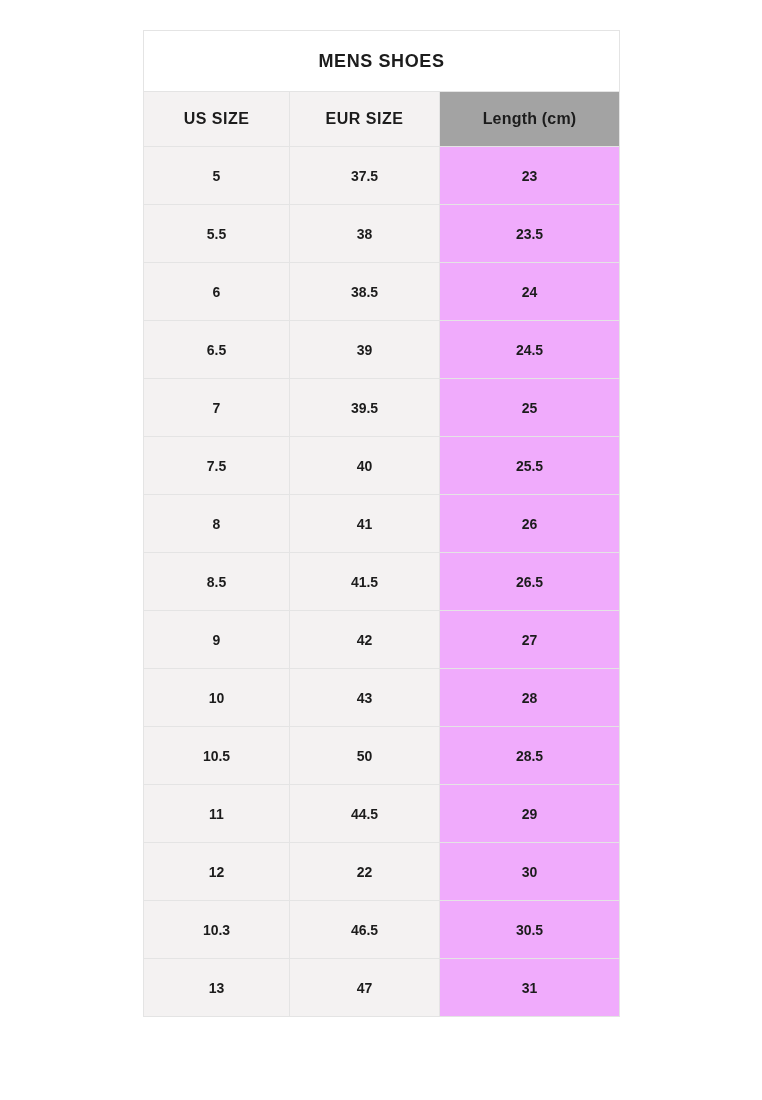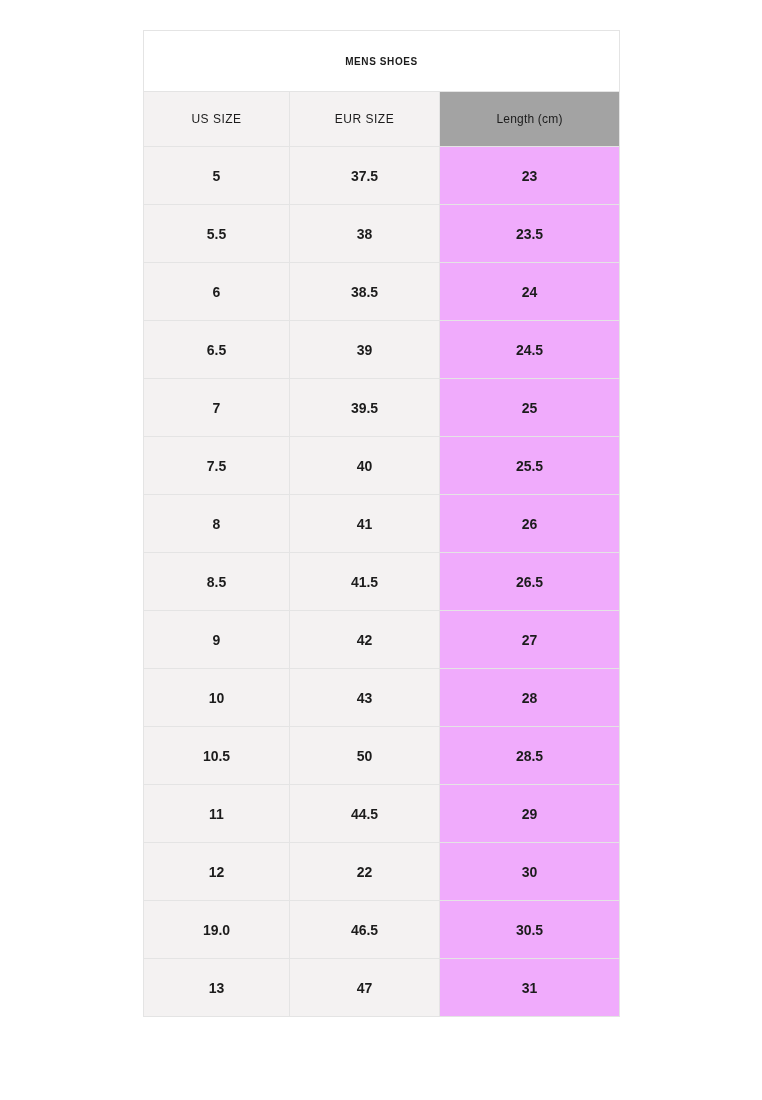--- a/index.html
+++ b/index.html
@@ -30,30 +30,30 @@
   }
   table.size-chart td,
   table.size-chart th {
     border: 1px solid #e4e4e4;
     text-align: center;
     vertical-align: middle;
     color: #1c1c1c;
   }
   .title-cell {
     height: 58px;
-    font-size: 10px;
+    font-size: 18px;
     font-weight: bold;
     letter-spacing: 0.6px;
     background: #ffffff;
     color: #1a1a1a;
   }
   .head-cell {
     height: 52px;
-    font-size: 12px;
-    font-weight: normal;
+    font-size: 16px;
+    font-weight: bold;
     letter-spacing: 0.5px;
     background: #f4f2f2;
     color: #1a1a1a;
   }
   .head-cell.col-len {
     background: #a3a3a3;
     letter-spacing: 0.2px;
   }
   .data-cell {
     height: 55px;
@@ -149,21 +149,21 @@
           <td class="data-cell col-us">11</td>
           <td class="data-cell col-eur">44.5</td>
           <td class="data-cell col-len">29</td>
         </tr>
         <tr>
           <td class="data-cell col-us">12</td>
           <td class="data-cell col-eur">22</td>
           <td class="data-cell col-len">30</td>
         </tr>
         <tr>
-          <td class="data-cell col-us">19.0</td>
+          <td class="data-cell col-us">10.3</td>
           <td class="data-cell col-eur">46.5</td>
           <td class="data-cell col-len">30.5</td>
         </tr>
         <tr>
           <td class="data-cell col-us">13</td>
           <td class="data-cell col-eur">47</td>
           <td class="data-cell col-len">31</td>
         </tr>
       </tbody>
     </table>

